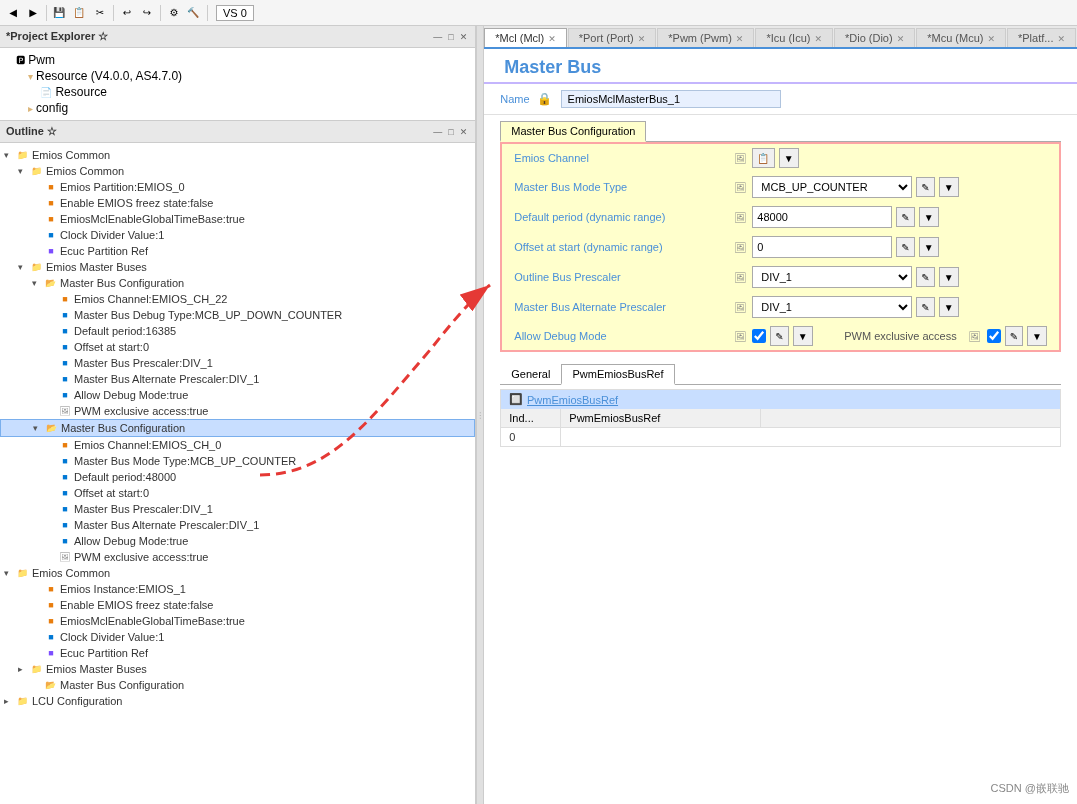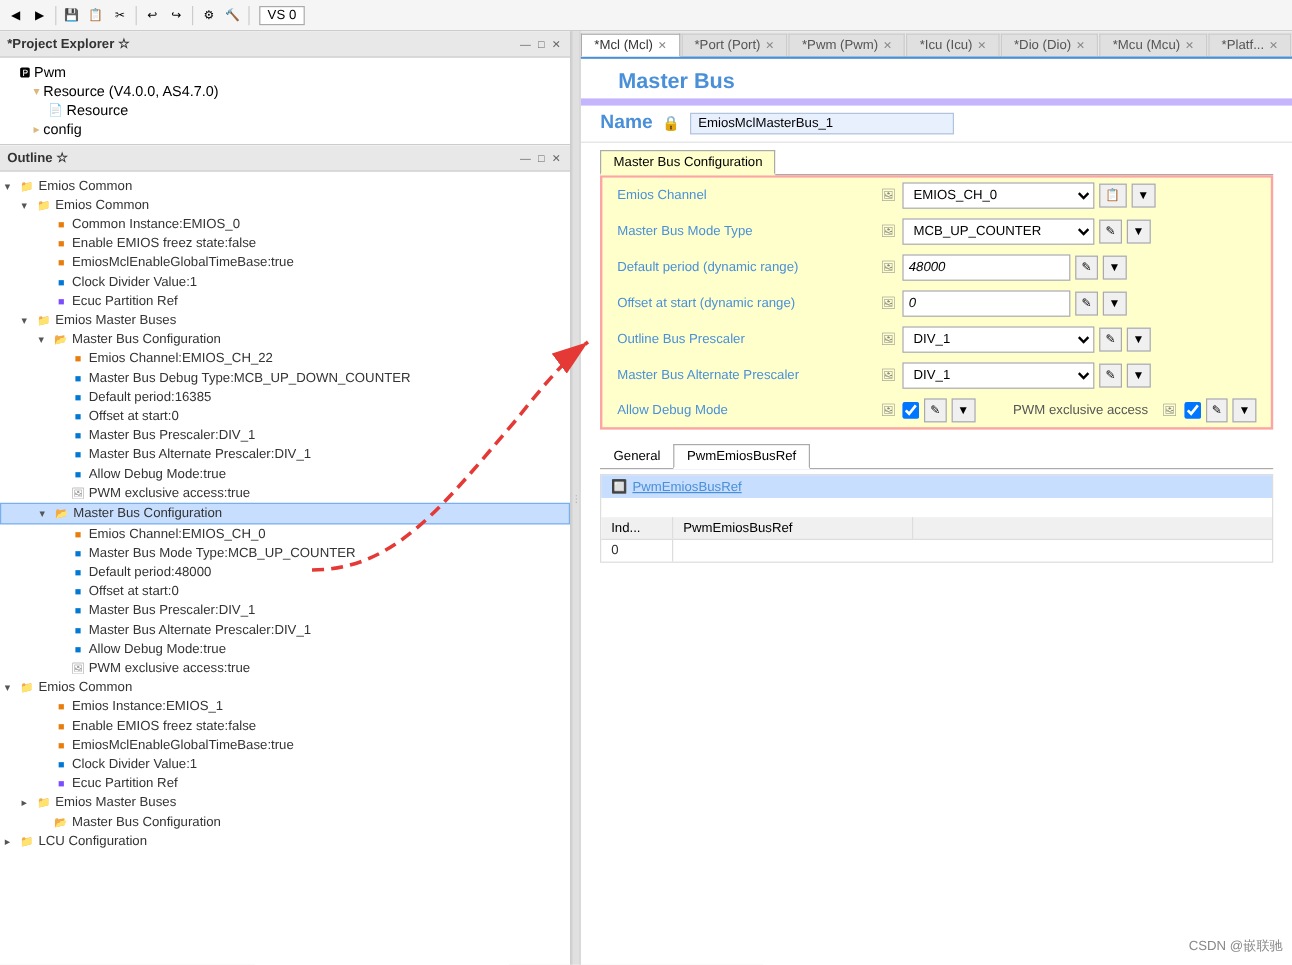--- a/index.html
+++ b/index.html
@@ -44,62 +44,62 @@
     .item-text { font-size: 11px; color: #333; }
 
     
     .divider-bar { width: 8px; background: #e0e0e0; border-left: 1px solid #ccc; border-right: 1px solid #ccc; cursor: ew-resize; display: flex; align-items: center; justify-content: center; }
 
     
     .right-panel { flex: 1; display: flex; flex-direction: column; background: white; }
 
     
     .tab-bar { display: flex; align-items: flex-end; background: #e8e8e8; border-bottom: 2px solid #4a90d9; padding-top: 2px; overflow: hidden; }
-    .tab { padding: 3px 10px; font-size: 11px; cursor: pointer; border: 1px solid #ccc; border-bottom: none; background: #e0e0e0; margin-right: 1px; color: #555; display: flex; align-items: center; gap: 4px; white-space: nowrap; }
+    .tab { padding: 3px 10px; font-size: 11px; cursor: pointer; border: 1px solid #ccc; border-bottom: none; background: #e0e0e0; margin-right: 1px; color: #555; display: flex; align-items: flex-end; gap: 4px; white-space: nowrap; }
     .tab.active { background: white; color: #333; border-color: #aaa; border-bottom: 2px solid white; margin-bottom: -2px; }
     .tab-close { font-size: 9px; color: #888; }
 
     
     .content-area { flex: 1; overflow: auto; padding: 0; }
 
     
-    .master-bus-header { padding: 8px 31px 4px; border-bottom: 6px solid #c4b5fd; }
+    .master-bus-header { padding: 8px 20px 4px; border-bottom: 2px solid #c4b5fd; }
     .master-bus-title { font-size: 18px; font-weight: bold; color: #4a90d9; }
 
     
     .name-row { display: flex; align-items: center; gap: 8px; padding: 6px 16px; border-bottom: 1px solid #e0e0e0; }
-    .name-label { font-size: 16px; color: #4a90d9; font-weight: bold; }
+    .name-label { font-size: 11px; color: #4a90d9; }
     .name-icon { font-size: 12px; color: #888; }
     .name-input { border: 1px solid #b0c4de; background: #e8f0fe; padding: 2px 6px; font-size: 11px; width: 220px; }
 
     
     .config-section { padding: 6px 16px; }
     .config-tab-bar { display: flex; border-bottom: 1px solid #aaa; }
     .config-tab { padding: 3px 10px; font-size: 11px; cursor: pointer; border: 1px solid transparent; border-bottom: none; }
     .config-tab.active { background: #ffffcc; border-color: #aaa; border-bottom: 2px solid #ffffcc; margin-bottom: -1px; }
 
     
     .config-table { background: #ffffcc; border: 2px solid #fca5a5; padding: 0 0; }
     .config-row { display: flex; align-items: center; padding: 4px 12px; gap: 8px; min-height: 28px; }
     .config-label { font-size: 11px; color: #4a90d9; width: 210px; flex-shrink: 0; }
     .config-icon { width: 16px; height: 16px; display: inline-flex; align-items: center; justify-content: center; font-size: 10px; color: #888; }
     .config-control { display: flex; align-items: center; gap: 4px; flex: 1; }
     .config-select { border: 1px solid #aaa; background: white; padding: 2px 4px; font-size: 11px; min-width: 160px; height: 22px; }
-    .config-input { border: 1px solid #aaa; background: white; padding: 2px 4px; font-size: 11px; width: 140px; height: 22px; font-style: italic; }
+    .config-input { border: 1px solid #aaa; background: white; padding: 2px 4px; font-size: 11px; width: 140px; height: 22px; }
     .btn-small { border: 1px solid #aaa; background: #f0f0f0; padding: 1px 4px; font-size: 10px; cursor: pointer; height: 20px; }
     .config-checkbox { width: 14px; height: 14px; }
 
     
     .bottom-section { padding: 6px 16px; }
     .bottom-tab-bar { display: flex; border-bottom: 1px solid #aaa; }
     .bottom-tab { padding: 3px 10px; font-size: 11px; cursor: pointer; border: 1px solid transparent; border-bottom: none; }
     .bottom-tab.active { background: white; border-color: #aaa; border-bottom: 2px solid white; margin-bottom: -1px; }
 
     .bottom-table { border: 1px solid #ddd; margin-top: 4px; }
-    .bottom-table-header { display: flex; background: #f0f0f0; border-bottom: 1px solid #ddd; margin-top: 16px; }
+    .bottom-table-header { display: flex; background: #f0f0f0; border-bottom: 1px solid #ddd; }
     .bottom-table-cell { padding: 3px 8px; font-size: 11px; border-right: 1px solid #ddd; }
     .bottom-table-row { display: flex; }
     .bottom-table-data { padding: 3px 8px; font-size: 11px; border-right: 1px solid #ddd; color: #333; }
     .bottom-table-data.path { color: #4a90d9; background: #ddeeff; }
 
     
     .watermark { position: fixed; bottom: 8px; right: 8px; font-size: 11px; color: #888; }
 
     .pwm-bus-ref-row { background: #c8deff; display: flex; align-items: center; padding: 3px 8px; gap: 4px; }
     .pwm-bus-ref-icon { color: #888; font-size: 11px; }
@@ -175,21 +175,21 @@
           <span class="item-text">Emios Common</span>
         </div>
         <div class="outline-item" style="padding-left:18px">
           <span class="expand-arrow">▾</span>
           <span class="item-icon icon-blue">📁</span>
           <span class="item-text">Emios Common</span>
         </div>
         <div class="outline-item" style="padding-left:32px">
           <span class="expand-arrow"> </span>
           <span class="item-icon" style="color:#e87d0d">■</span>
-          <span class="item-text">Common Instance:EMIOS_0</span>
+          <span class="item-text">Emios Partition:EMIOS_0</span>
         </div>
         <div class="outline-item" style="padding-left:32px">
           <span class="expand-arrow"> </span>
           <span class="item-icon" style="color:#e87d0d">■</span>
           <span class="item-text">Enable EMIOS freez state:false</span>
         </div>
         <div class="outline-item" style="padding-left:32px">
           <span class="expand-arrow"> </span>
           <span class="item-icon" style="color:#e87d0d">■</span>
           <span class="item-text">EmiosMclEnableGlobalTimeBase:true</span>
@@ -406,23 +406,20 @@
           <div class="config-tab active">
             <span>Master Bus Configuration</span>
           </div>
         </div>
         <div class="config-table">
 
           <div class="config-row">
             <span class="config-label">Emios Channel</span>
             <div class="config-control">
               <span class="config-icon">🖼</span>
-              <select class="config-select">
-                <option>EMIOS_CH_0</option>
-              </select>
               <button class="btn-small">📋</button>
               <button class="btn-small">▼</button>
             </div>
           </div>
 
           <div class="config-row">
             <span class="config-label">Master Bus Mode Type</span>
             <div class="config-control">
               <span class="config-icon">🖼</span>
               <select class="config-select">

